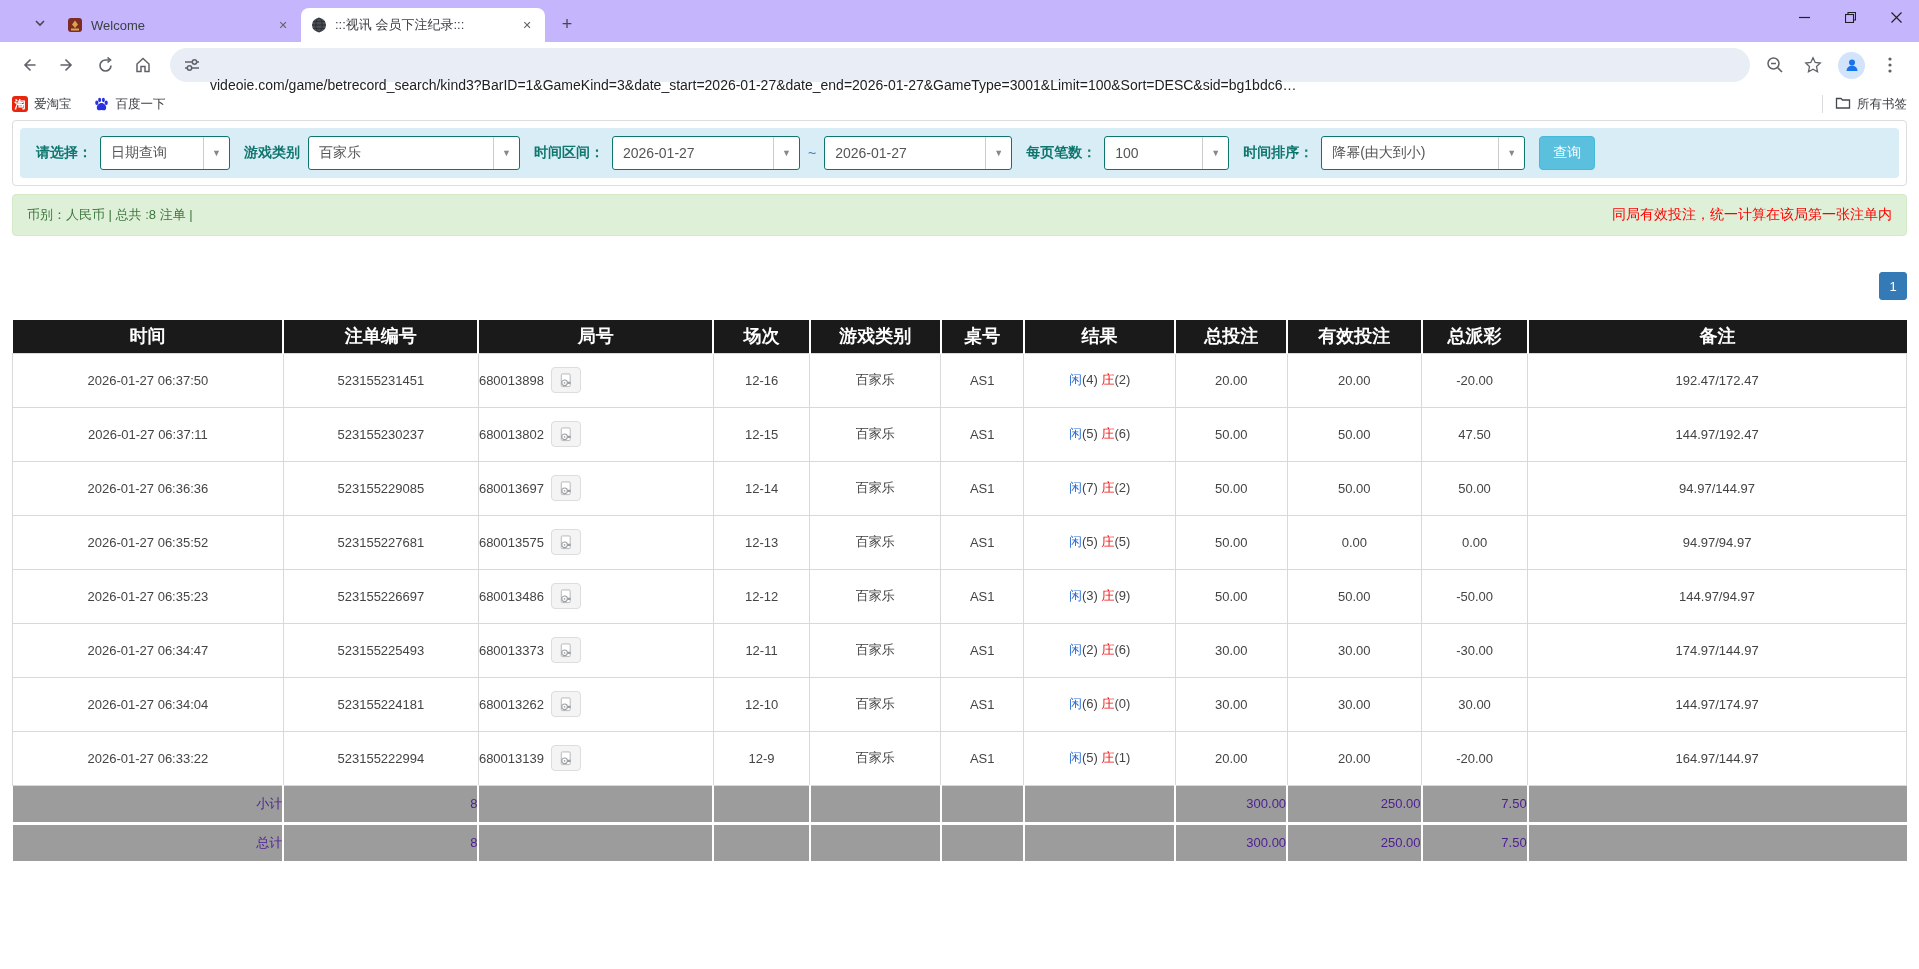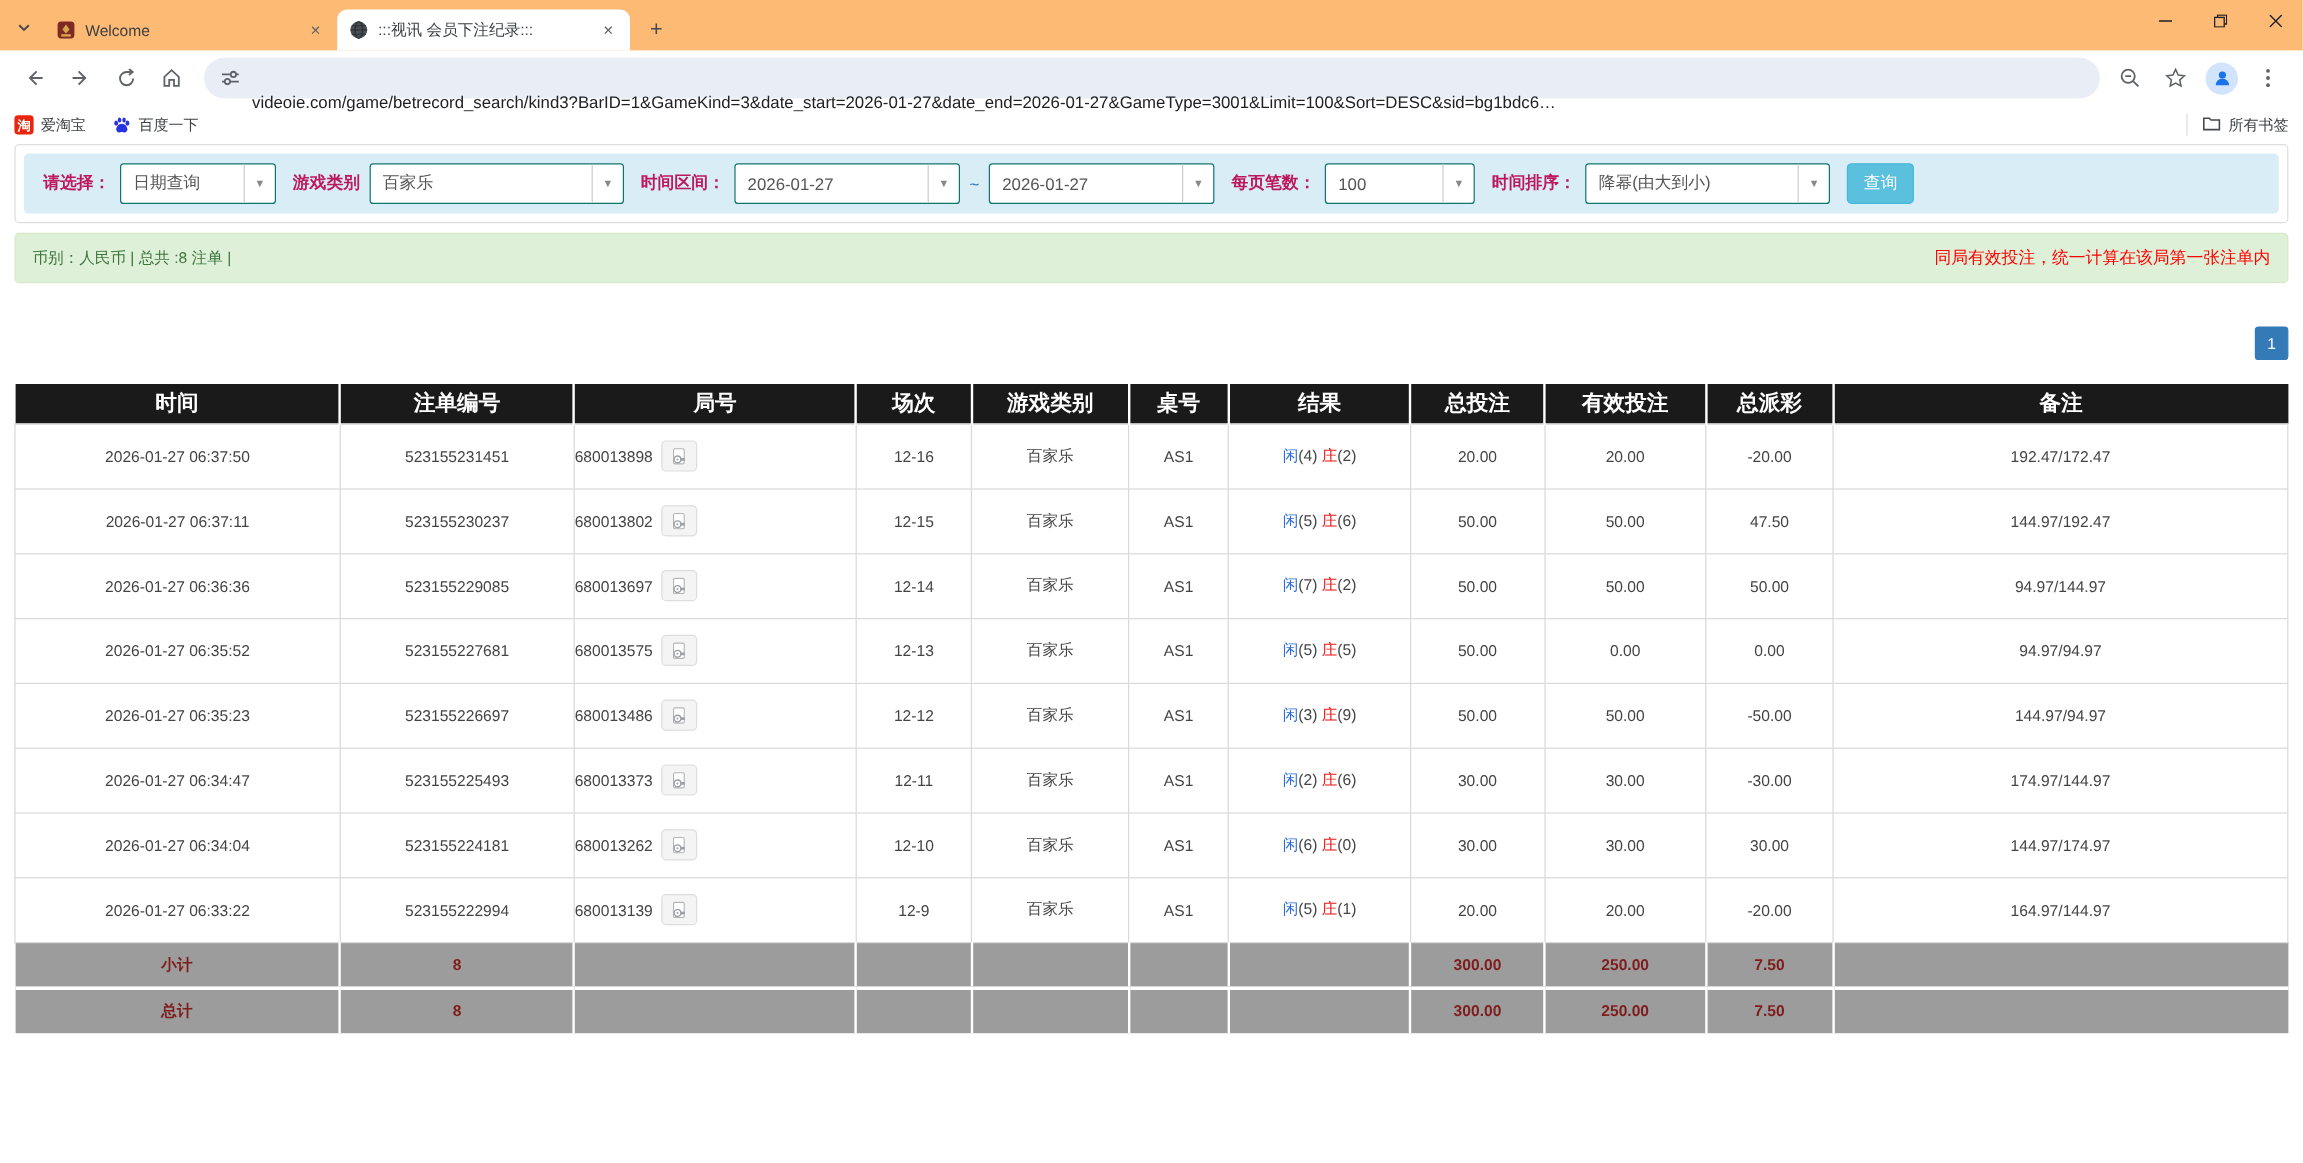--- a/index.html
+++ b/index.html
@@ -1,20 +1,20 @@
 <!DOCTYPE html>
 <html><head>
 <meta charset="utf-8">
 <style>
   * { margin:0; padding:0; box-sizing:border-box; }
   html,body { width:1919px; height:969px; overflow:hidden; }
   body { font-family:"Liberation Sans","DejaVu Sans",sans-serif; background:#fff; }
 
   
-  .tabstrip { height:42px; background:#fdba74; display:flex; align-items:flex-end; padding:0 3px; position:relative; }
+  .tabstrip { height:42px; background:#c4b5fd; display:flex; align-items:flex-end; padding:0 23px; position:relative; }
   .tab-search { width:34px; height:34px; display:flex; align-items:center; justify-content:center; color:#45494e; font-size:13px; margin-bottom:2px; cursor:pointer; }
   .tab { width:244px; height:34px; display:flex; align-items:center; padding:0 10px; border-radius:8px 8px 0 0; font-size:13px; color:#3c4043; position:relative; }
   .tab.inactive { background:transparent; }
   .tab.inactive::after { content:""; position:absolute; right:-1px; top:8px; height:18px; width:1px; background:#aeb4bd; }
   .tab.active { background:#fff; }
   .tab .favicon { width:16px; height:16px; margin-right:8px; flex:0 0 16px; }
   .tab .tab-title { flex:1; overflow:hidden; white-space:nowrap; text-overflow:ellipsis; }
   .tab .tab-close { width:16px; height:16px; display:flex; align-items:center; justify-content:center; font-size:11px; color:#5f6368; border-radius:50%; margin-left:6px; cursor:pointer; }
   .newtab-btn { width:28px; height:28px; margin:0 0 4px 8px; display:flex; align-items:center; justify-content:center; font-size:18px; color:#45494e; border-radius:50%; cursor:pointer; }
   .win-controls { position:absolute; right:0; top:0; height:34px; display:flex; }
@@ -34,40 +34,40 @@
   .taobao-ic { background:#e8250f; color:#fff; border-radius:3px; font-size:11px; font-weight:bold; width:16px; height:16px; display:flex; align-items:center; justify-content:center; }
   .bm-right { margin-left:auto; display:flex; align-items:center; }
   .bm-sep { width:1px; height:18px; background:#dadce0; margin-right:12px; }
 
   
   .page { padding:0 12px; background:#fff; }
   .page-title { font-size:20px; color:#333; padding:22px 0 26px 0; }
 
   .filter-panel { border:1px solid #ddd; border-radius:4px; padding:7px; background:#fff; }
   .filter-bar { background:#d9edf7; border-radius:4px; height:50px; display:flex; align-items:center; padding:0 16px; }
-  .f-label { color:#be185d; font-weight:bold; font-size:14px; white-space:nowrap; margin:0 8px 0 14px; }
+  .f-label { color:#0f766e; font-weight:bold; font-size:14px; white-space:nowrap; margin:0 8px 0 14px; }
   .f-label:first-child { margin-left:0; }
   .sel { background:#fff; border:1px solid #0f766e; border-radius:3px; height:34px; display:flex; align-items:stretch; cursor:pointer; }
   .sel .val { padding:0 10px; font-size:14px; color:#555; display:flex; align-items:center; flex:1; white-space:nowrap; overflow:hidden; }
   .sel .arr { width:26px; border-left:1px solid #ccc; display:flex; align-items:center; justify-content:center; color:#888; font-size:9px; }
   .tilde { color:#337ab7; margin:0 8px; font-size:14px; }
   .search-btn { margin-left:14px; background:#5bc0de; border:1px solid #46b8da; color:#fff; font-size:14px; border-radius:4px; padding:0 13px; height:34px; cursor:pointer; }
 
   .summary-bar { margin-top:8px; background:#dff0d8; border:1px solid #d6e9c6; border-radius:4px; height:42px; display:flex; align-items:center; justify-content:space-between; padding:0 14px; }
   .summary-left { color:#3c763d; font-size:13px; }
   .summary-right { color:#f00; font-size:14px; }
 
   .pagination { display:flex; justify-content:flex-end; margin:36px 0 20px 0; }
   .page-btn { width:28px; height:28px; background:#337ab7; color:#fff; font-size:13px; border:1px solid #337ab7; border-radius:3px; display:flex; align-items:center; justify-content:center; cursor:pointer; }
 
   table.bet-table { width:100%; border-collapse:collapse; table-layout:fixed; }
   .bet-table thead th { background:#1a1a1a; color:#fff; font-size:18px; font-weight:bold; height:33px; border-right:2px solid #fff; }
   .bet-table thead th:last-child { border-right:none; }
   .bet-table tbody td { background:#fff; border:1px solid #d9d9d9; height:54px; text-align:center; font-size:13px; color:#444; }
-  .bet-table tfoot td { background:#9c9c9c; color:#7f1d1d; font-size:13px; height:38px; text-align:center; border-right:2px solid #fff;font-weight:bold; }
+  .bet-table tfoot td { background:#9c9c9c; color:#4c1d95; font-size:13px; height:38px; text-align:right; border-right:2px solid #fff; }
   .bet-table tfoot td:last-child { border-right:none; }
   .bet-table tfoot tr + tr td { border-top:3px solid #fff; }
   td.c-blue { color:#2a6cd4; }
   td.neg { color:#f00; }
   .res-p { color:#2a6cd4; }
   .res-b { color:#ee1111; }
   .res-n { color:#444; }
   .round-cell { display:flex; align-items:center; gap:7px; }
   .video-btn { width:30px; height:26px; background:#f4f4f4; border:1px solid #ddd; border-radius:4px; display:inline-flex; align-items:center; justify-content:center; cursor:pointer; }
 </style>

